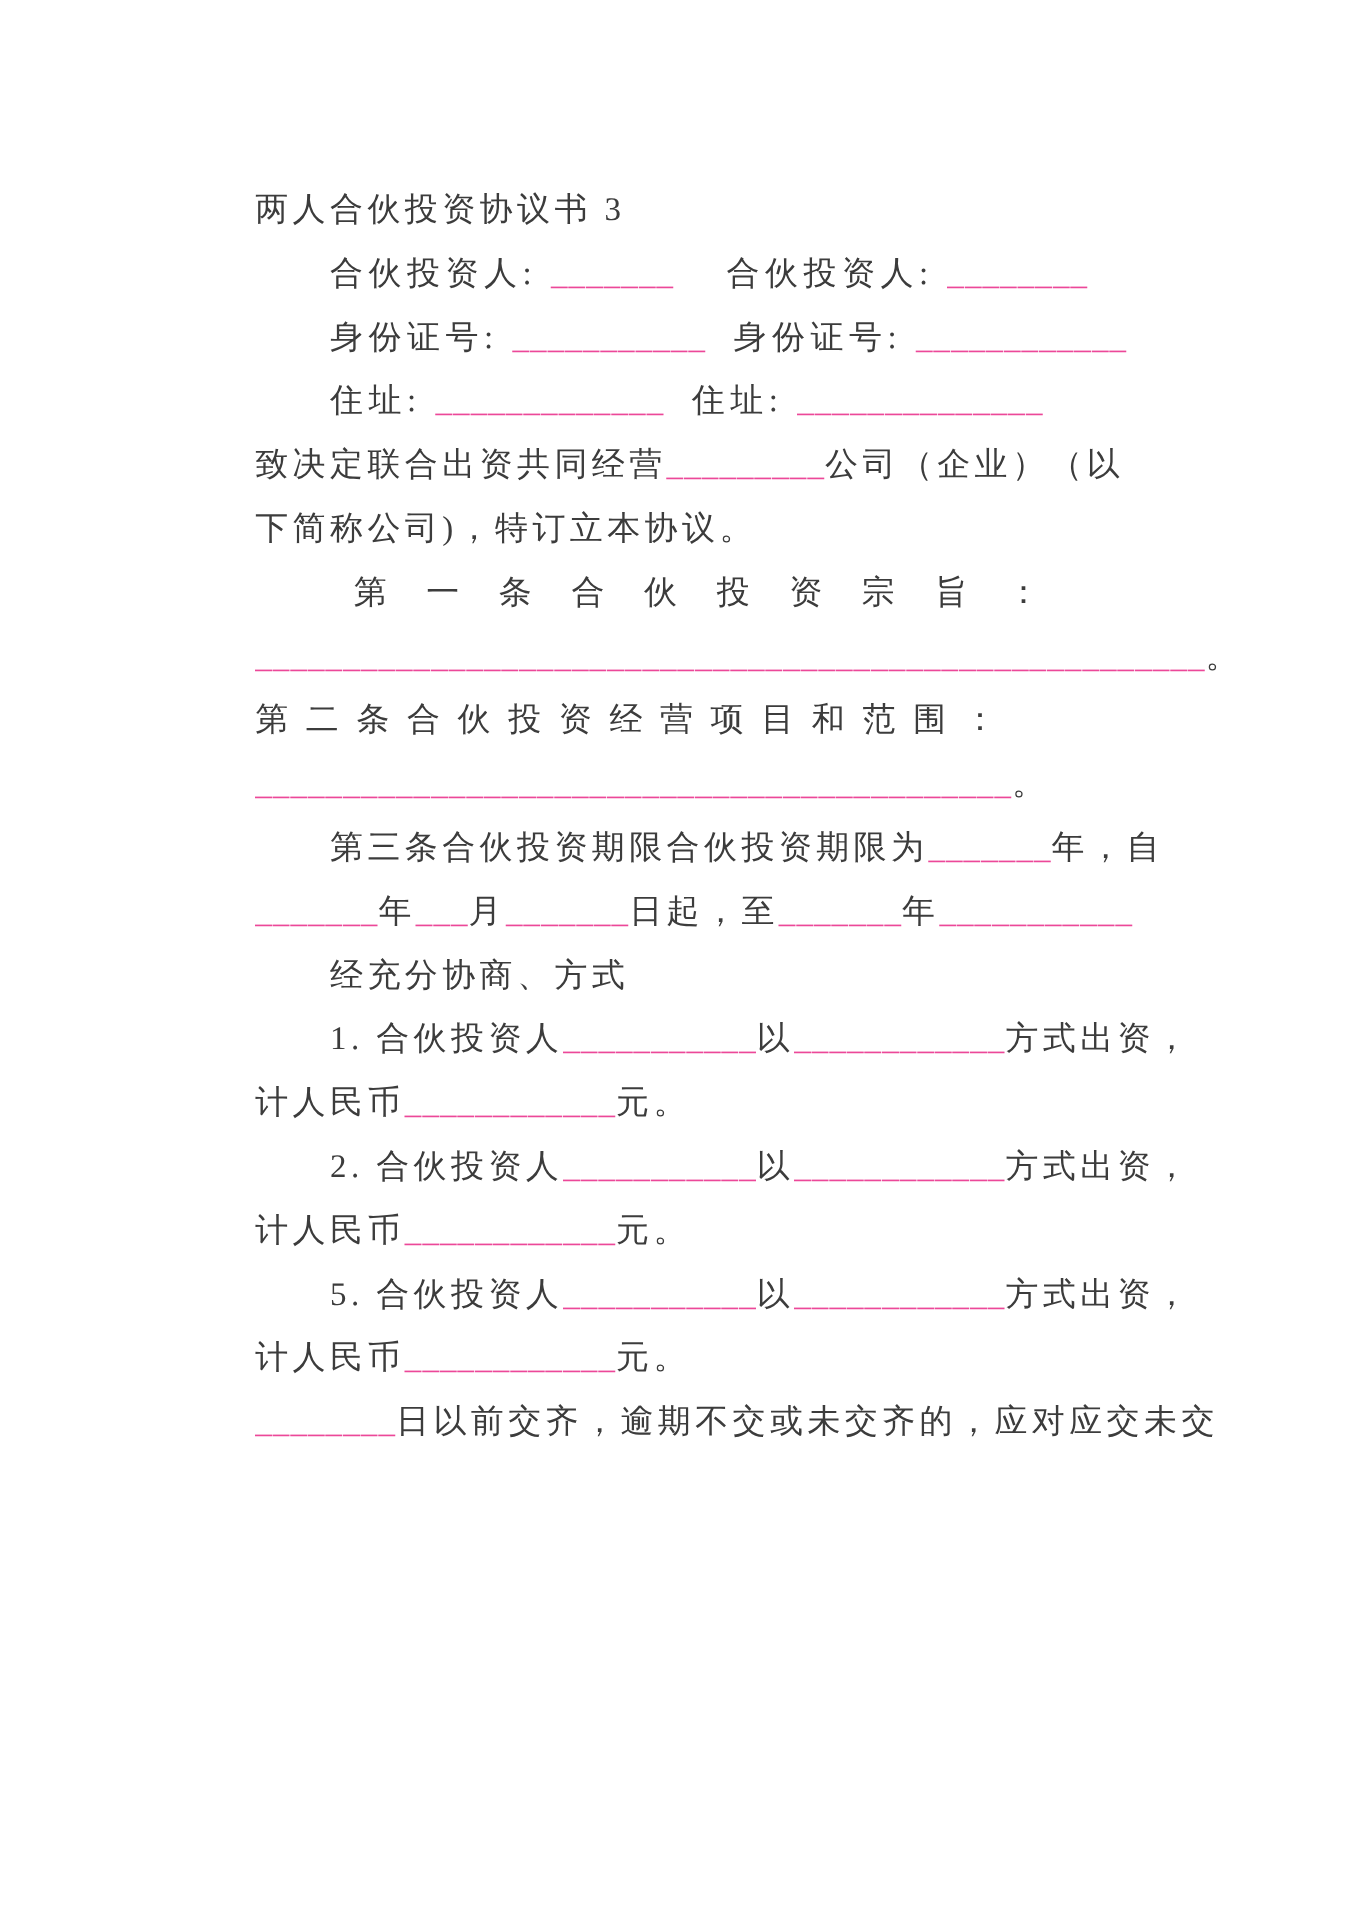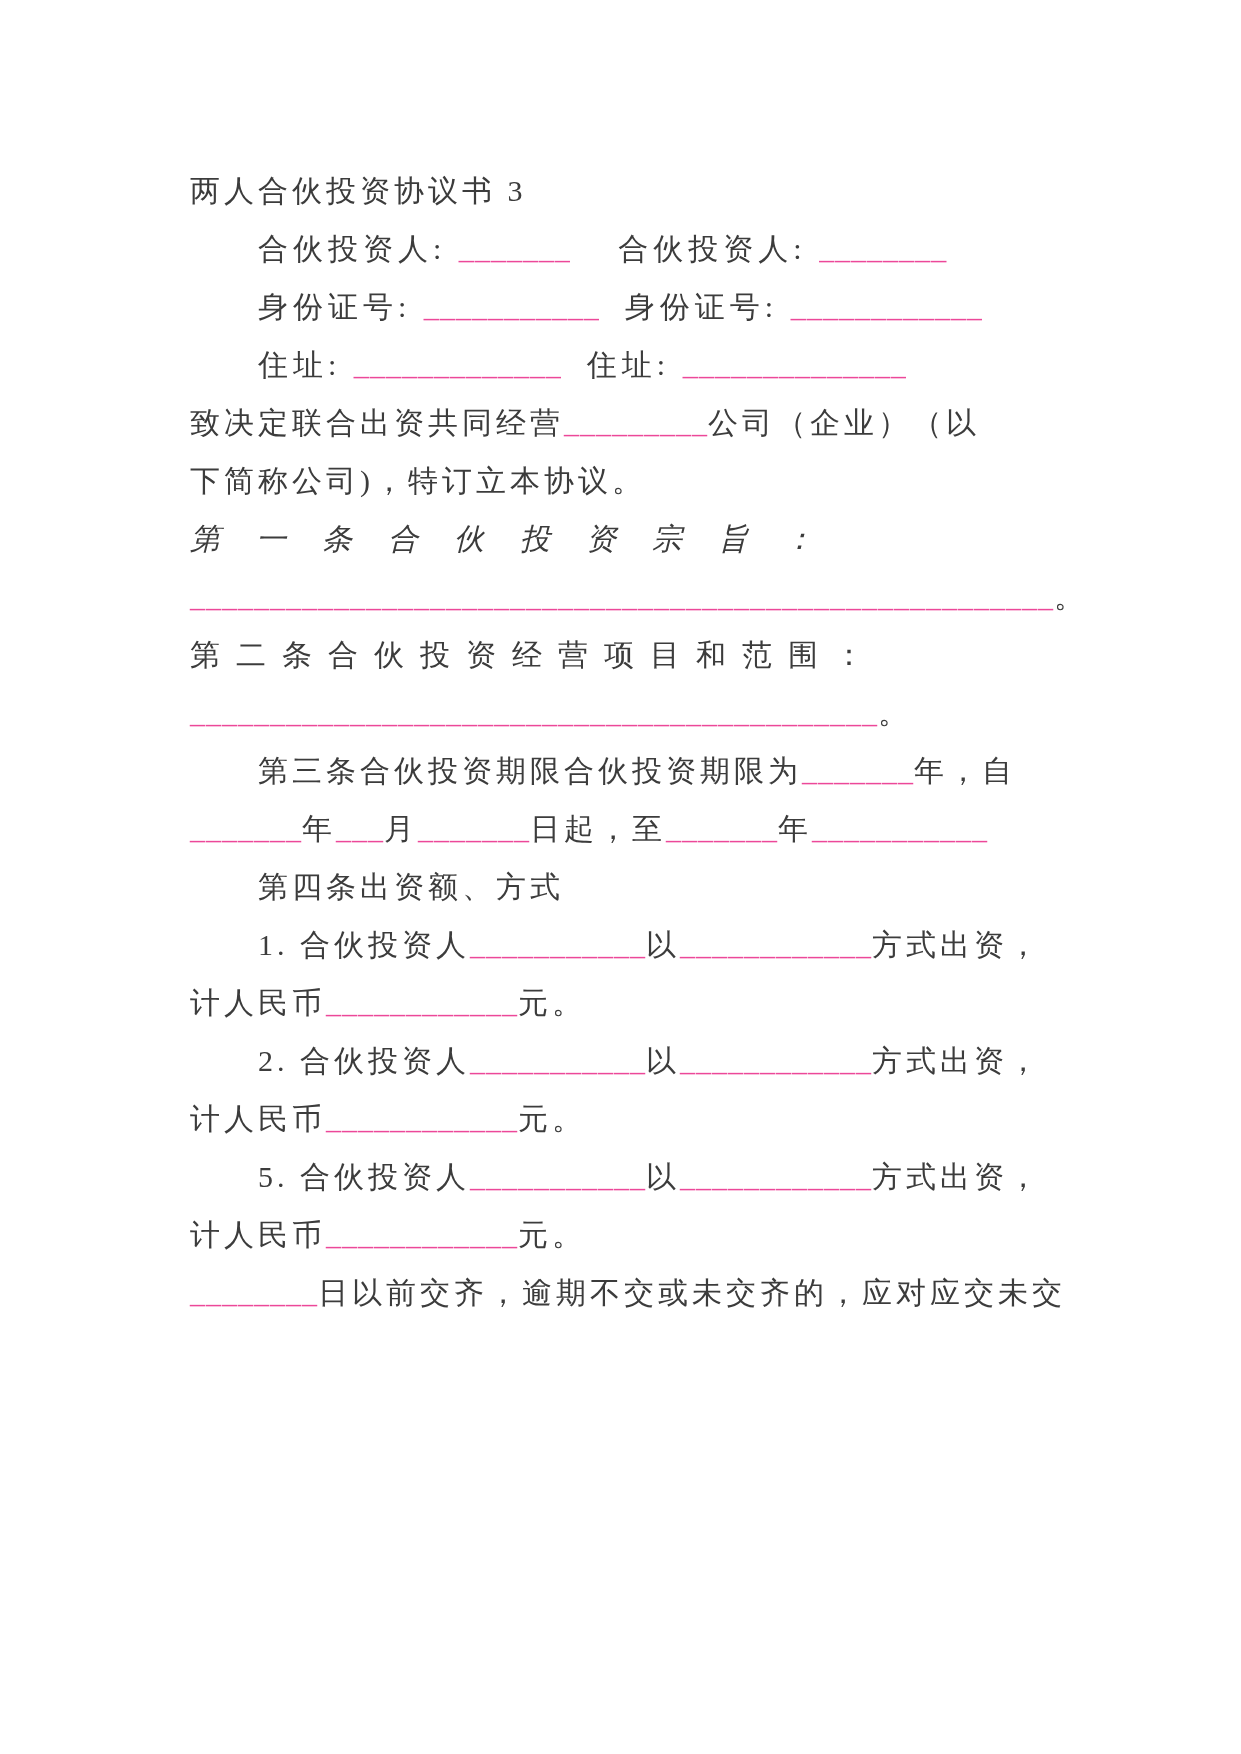--- a/index.html
+++ b/index.html
@@ -17,27 +17,28 @@
     color: #3c3c3c;
     box-sizing: border-box;
     padding: 162px 170px 0 190px;
   }
   .line {
     font-size: 30px;
     line-height: 58px;
     letter-spacing: 4px;
     white-space: pre;
     font-weight: 400;
+    margin-left: 42px;
   }
   
   .line.i { text-indent: 68px; }
   
   .line.r { letter-spacing: 5px; }
   
-  .line.h1 { text-align: left; letter-spacing: 36px; text-indent: 0; font-style: italic; }
+  .line.h1 { text-align: center; letter-spacing: 36px; text-indent: 0; }
   .line.h2 { text-align: left; letter-spacing: 16px; text-indent: 0; }
   
   .bl {
     color: #ec4899;
     letter-spacing: 1px;
   }
 </style>
 </head>
 <body>
 
@@ -63,21 +64,21 @@
 
   <div class="line h2"><span>第二条合伙投资经营项目和范围：</span></div>
 
   <div class="line"><span class="bl">___________________________________________</span><span>。</span></div>
 
   <div class="line i"><span>第三条合伙投资期限合伙投资期限为</span><span class="bl">_______</span><span>年，自</span></div>
 
   <div class="line"><span class="bl">_______</span><span>年</span><span class="bl">___</span><span>月</span><span class="bl">_______</span><span>日起，至</span><span class="bl">_______</span><span>年</span><span class="bl">___________</span></div>
 
 
-  <div class="line i"><span>第四条出资额、方式</span></div>
+  <div class="line i"><span>经充分协商、方式</span></div>
 
   <div class="line i"><span>1. 合伙投资人</span><span class="bl">___________</span><span>以</span><span class="bl">____________</span><span>方式出资，</span></div>
 
   <div class="line"><span>计人民币</span><span class="bl">____________</span><span>元。</span></div>
 
   <div class="line i"><span>2. 合伙投资人</span><span class="bl">___________</span><span>以</span><span class="bl">____________</span><span>方式出资，</span></div>
 
   <div class="line"><span>计人民币</span><span class="bl">____________</span><span>元。</span></div>
 
   <div class="line i"><span>5. 合伙投资人</span><span class="bl">___________</span><span>以</span><span class="bl">____________</span><span>方式出资，</span></div>

